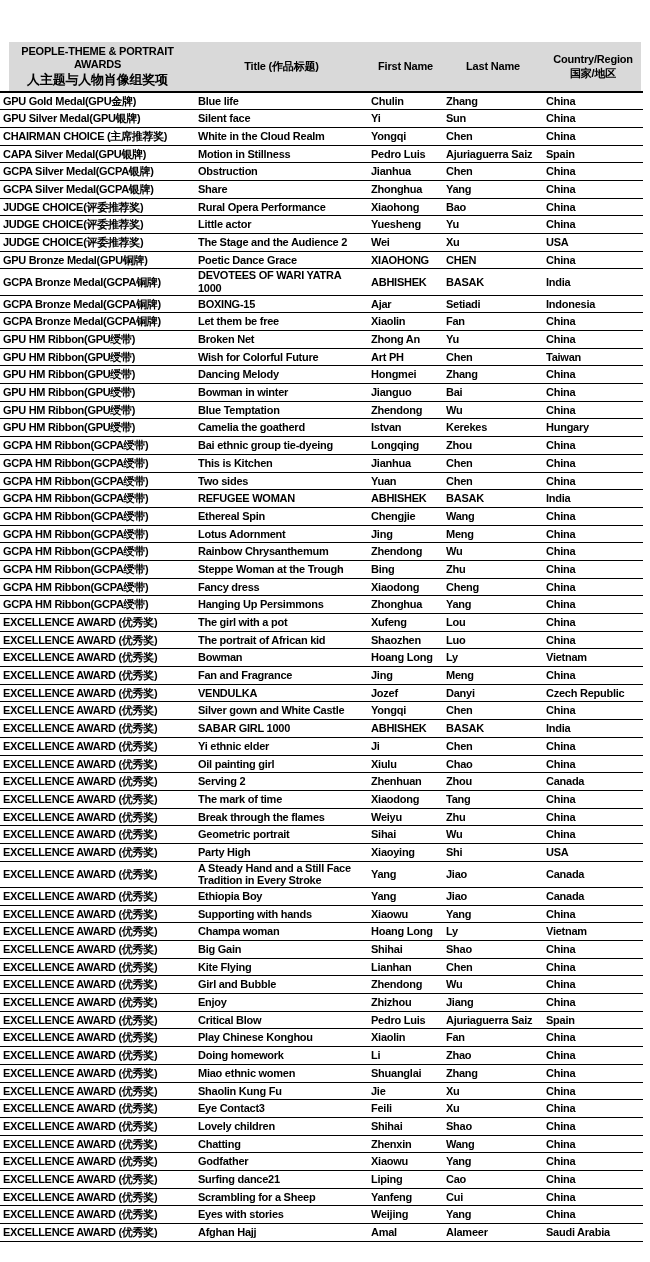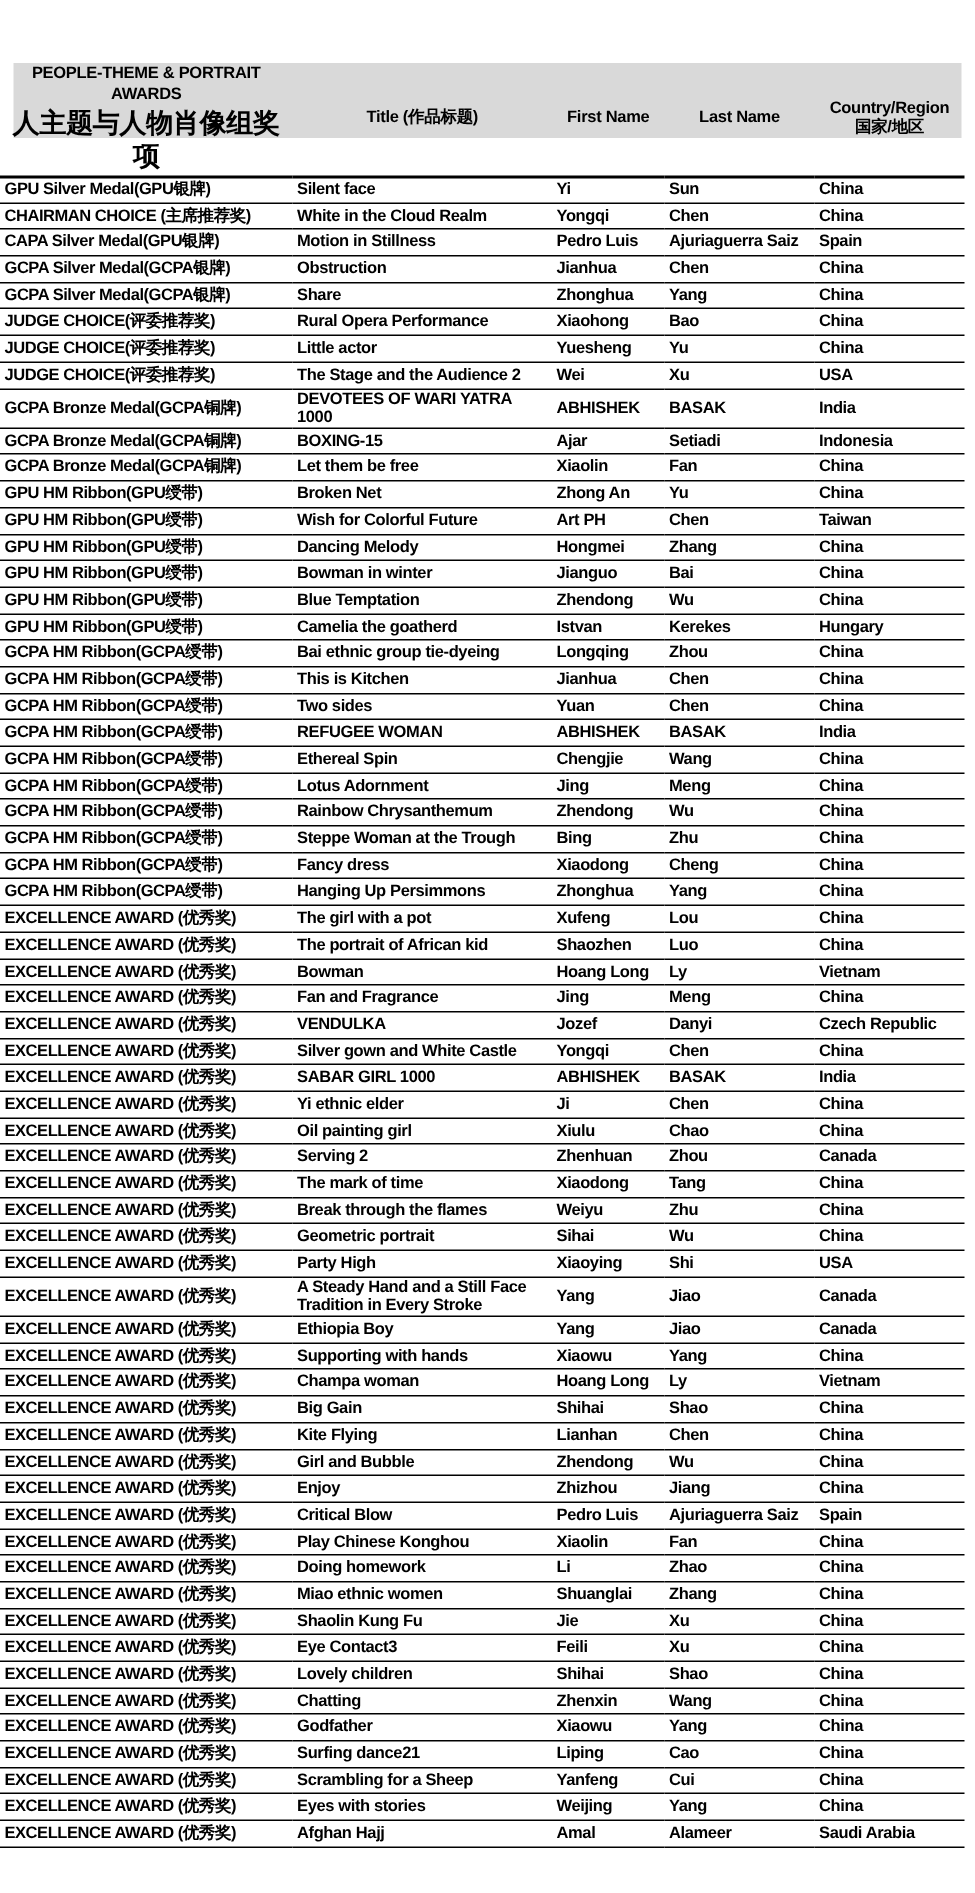--- a/index.html
+++ b/index.html
@@ -50,21 +50,21 @@
     font-weight: bold;
     font-size: 11px;
     line-height: 1.25;
     text-align: center;
     vertical-align: middle;
     border-bottom: 2px solid #000000;
     padding: 1px 2px;
     letter-spacing: -0.2px;
   }
   .hdr-cn-big {
-    font-size: 18px;
+    font-size: 13px;
     display: block;
   }
   .hdr-line { display: block; }
 
   tbody tr {
     height: 17.7px;
   }
   tbody td {
     font-weight: bold;
     font-size: 11px;
@@ -103,20 +103,27 @@
         <th>First Name</th>
         <th>Last Name</th>
         <th>
           <span class="hdr-line">Country/Region</span>
           <span class="hdr-line">国家/地区</span>
         </th>
       </tr>
     </thead>
     <tbody id="awards-body">
         <tr>
+          <td class="cell-award">GPU Gold Medal(GPU金牌)</td>
+          <td class="cell-title">Blue life</td>
+          <td class="cell-first-name">Chulin</td>
+          <td class="cell-last-name">Zhang</td>
+          <td class="cell-country">China</td>
+        </tr>
+        <tr>
           <td class="cell-award">GPU Silver Medal(GPU银牌)</td>
           <td class="cell-title">Silent face</td>
           <td class="cell-first-name">Yi</td>
           <td class="cell-last-name">Sun</td>
           <td class="cell-country">China</td>
         </tr>
         <tr>
           <td class="cell-award">CHAIRMAN CHOICE (主席推荐奖)</td>
           <td class="cell-title">White in the Cloud Realm</td>
           <td class="cell-first-name">Yongqi</td>
@@ -159,20 +166,27 @@
           <td class="cell-country">China</td>
         </tr>
         <tr>
           <td class="cell-award">JUDGE CHOICE(评委推荐奖)</td>
           <td class="cell-title">The Stage and the Audience 2</td>
           <td class="cell-first-name">Wei</td>
           <td class="cell-last-name">Xu</td>
           <td class="cell-country">USA</td>
         </tr>
         <tr>
+          <td class="cell-award">GPU Bronze Medal(GPU铜牌)</td>
+          <td class="cell-title">Poetic Dance Grace</td>
+          <td class="cell-first-name">XIAOHONG</td>
+          <td class="cell-last-name">CHEN</td>
+          <td class="cell-country">China</td>
+        </tr>
+        <tr>
           <td class="cell-award">GCPA Bronze Medal(GCPA铜牌)</td>
           <td class="cell-title">DEVOTEES OF WARI YATRA 1000</td>
           <td class="cell-first-name">ABHISHEK</td>
           <td class="cell-last-name">BASAK</td>
           <td class="cell-country">India</td>
         </tr>
         <tr>
           <td class="cell-award">GCPA Bronze Medal(GCPA铜牌)</td>
           <td class="cell-title">BOXING-15</td>
           <td class="cell-first-name">Ajar</td>

